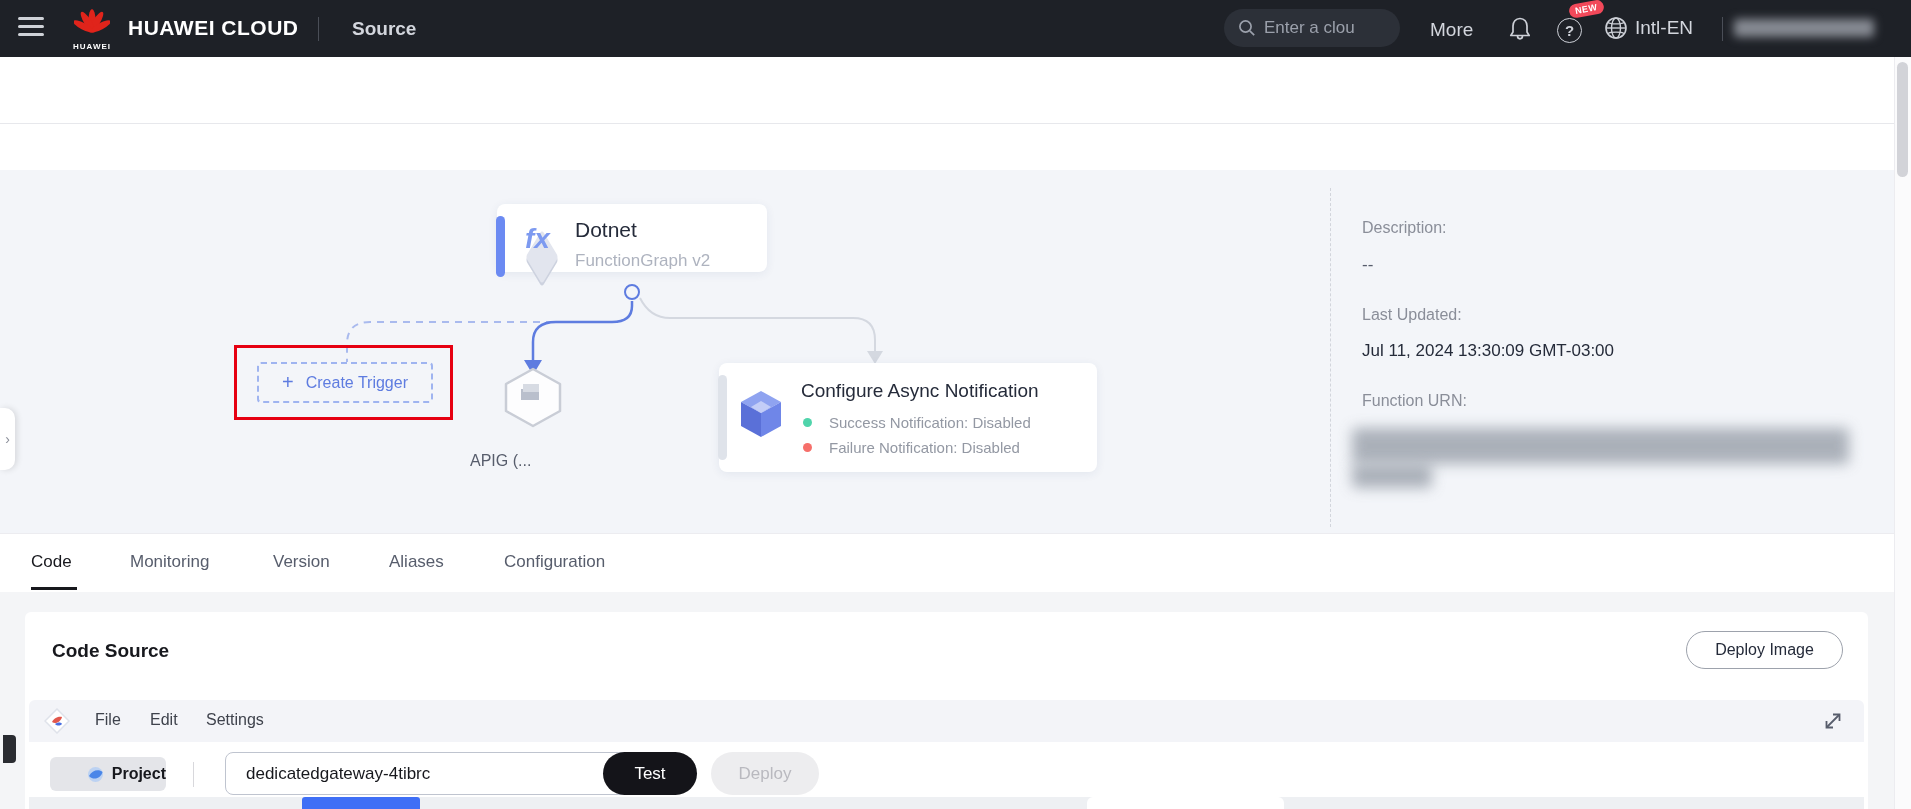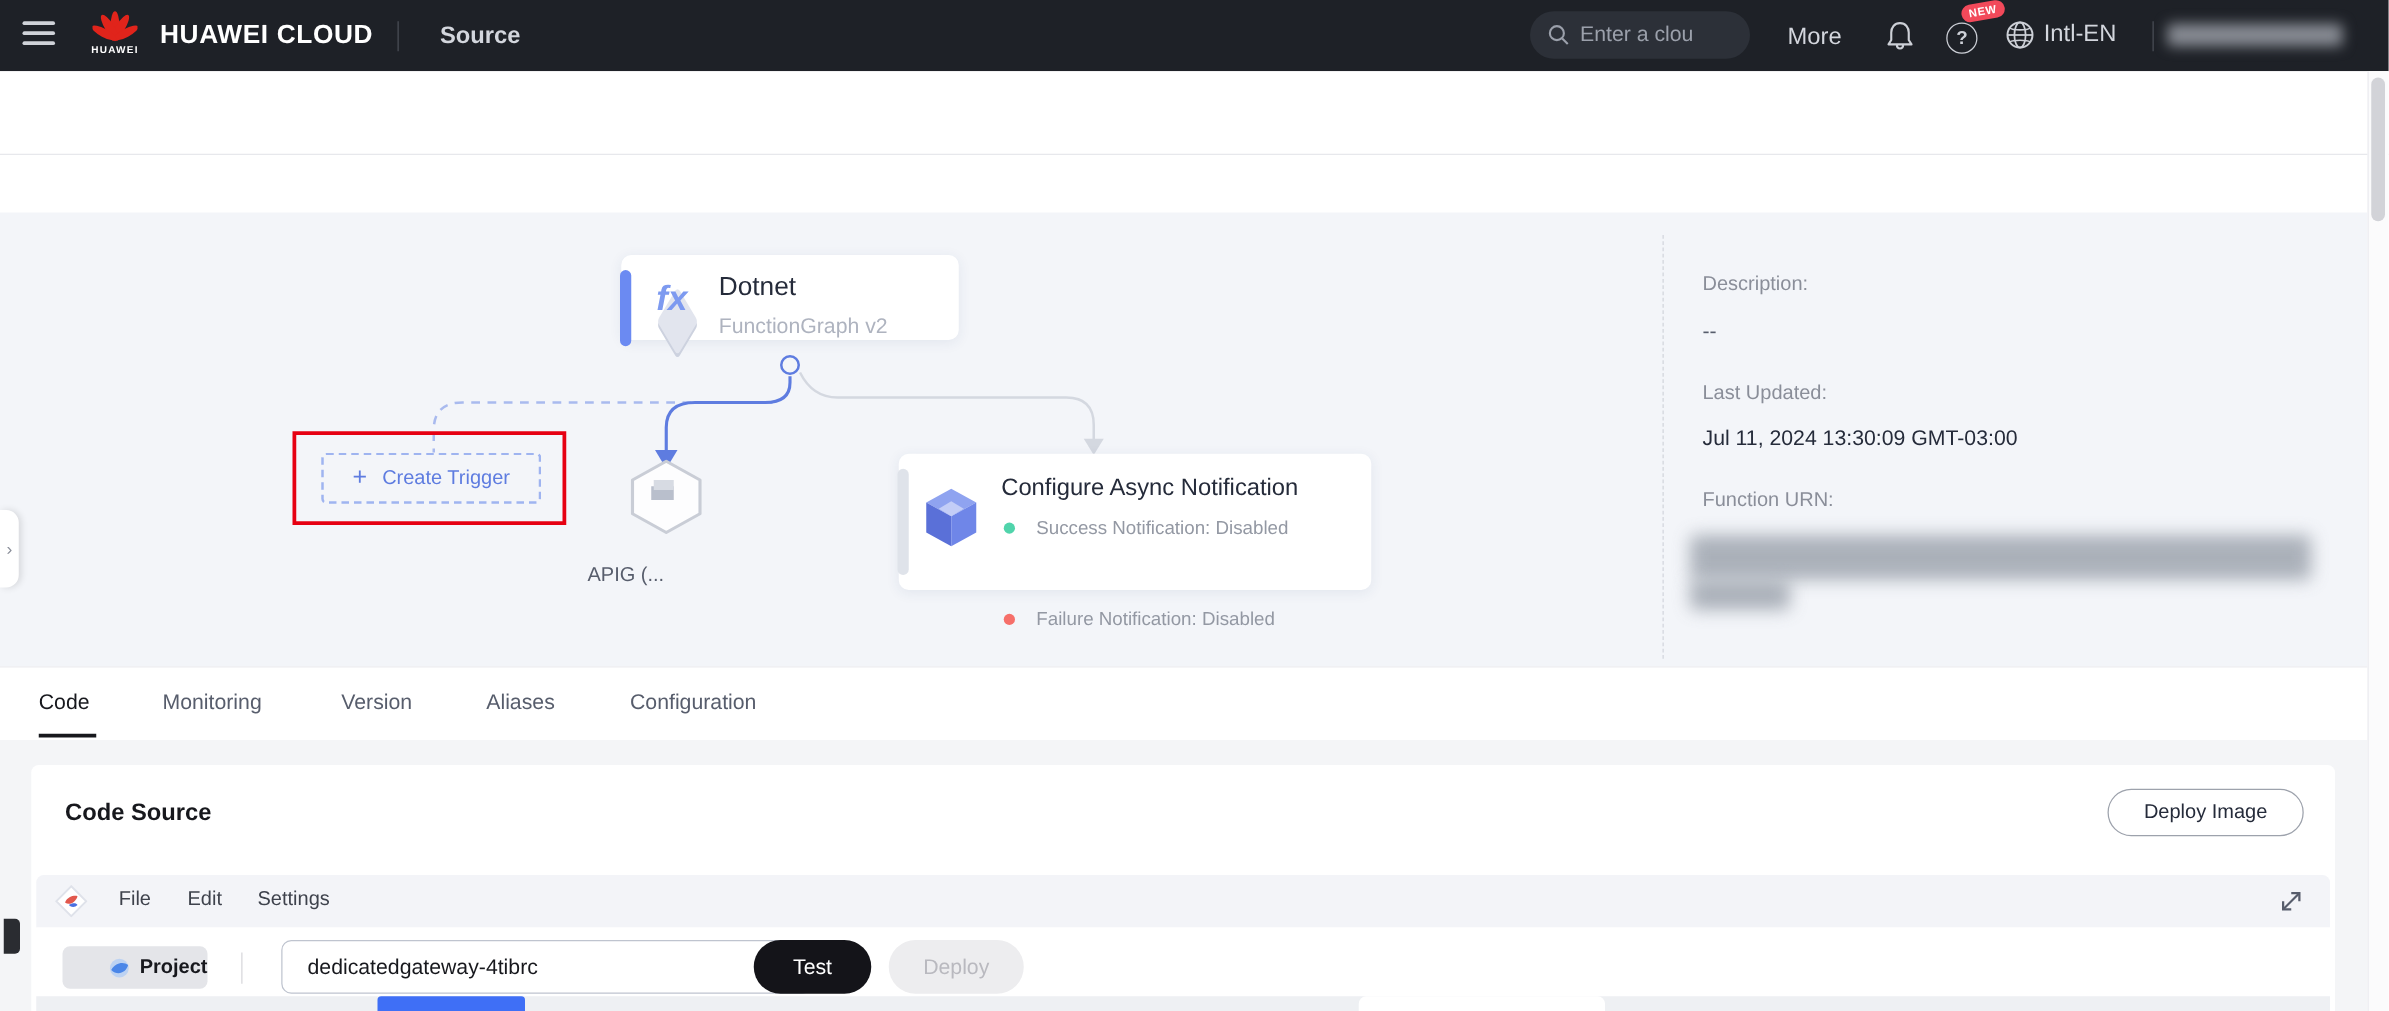--- a/index.html
+++ b/index.html
@@ -5,21 +5,21 @@
   * { margin:0; padding:0; box-sizing:border-box; }
   html,body { width:1911px; height:809px; overflow:hidden; background:#fff;
     font-family:"Liberation Sans", sans-serif; }
   .abs { position:absolute; }
   #stage { position:relative; width:1911px; height:809px; background:#fff; }
 
   
   #topbar { left:0; top:0; width:1911px; height:57px; background:#1e2127; display:flex; align-items:center; }
   .hamburger { left:18px; top:17px; width:26px; height:22px; cursor:pointer; }
   .hamburger span { display:block; height:3px; background:#cfd2d8; border-radius:2px; margin-bottom:5px; }
-  .logo-wrap { left:68px; top:7px; width:48px; height:44px; display:flex; flex-direction:column; align-items:center; }
+  .logo-wrap { left:68px; top:7px; width:48px; height:44px; display:flex; flex-direction:column; align-items:center;justify-content:space-between; }
   .logo-word { color:#fff; font-size:8px; font-weight:bold; letter-spacing:1px; margin-top:-2px; }
   .brand { left:128px; top:16px; color:#fff; font-size:21px; font-weight:bold; letter-spacing:.5px; }
   .tb-div { width:1px; height:24px; background:#4a4e57; }
   .console { left:352px; top:18px; color:#d3d6dd; font-size:19px; font-weight:bold; }
   .region-box { left:462px; top:5px; width:272px; height:46px; background:#121419; border-radius:4px;
     display:flex; align-items:center; padding:0 14px; color:#e8eaef; font-size:18px; gap:9px; cursor:pointer;}
   .region-box .grow { flex:1; }
   .chev-down { width:0; height:0; border-left:6px solid transparent; border-right:6px solid transparent; border-top:7px solid #cfd2d8; }
   .search-pill { left:1224px; top:9px; width:176px; height:38px; background:#2c3038; border-radius:19px;
     display:flex; align-items:center; padding:0 14px; gap:8px; }
@@ -276,21 +276,21 @@
         <path d="M26 4 L46 15 L26 26 L6 15 Z" fill="#8fa3f0"></path>
         <path d="M6 15 L26 26 L26 50 L6 39 Z" fill="#5a70d8"></path>
         <path d="M46 15 L26 26 L26 50 L46 39 Z" fill="#6f86e8"></path>
         <path d="M26 14 L36 20 L26 26 L16 20 Z" fill="#c3cdf7"></path>
       </svg>
       <div class="async-title">Configure Async Notification</div>
       <div class="status-line" style="top:51px;">
         <span class="dot" style="background:#50d4ab;"></span>
         <span>Success Notification: Disabled</span>
       </div>
-      <div class="status-line" style="top:76px;margin-top:48px;">
+      <div class="status-line" style="top:76px;">
         <span class="dot" style="background:#f66f6a;"></span>
         <span>Failure Notification: Disabled</span>
       </div>
     </div>
 
     <div class="dashed-sep abs"></div>
     <div class="ip-label abs" style="left:1362px; top:49px;">Description:</div>
     <div class="ip-value abs" style="left:1362px; top:85px; color:#575d6c;">--</div>
     <div class="ip-label abs" style="left:1362px; top:136px;">Last Updated:</div>
     <div class="ip-value abs" style="left:1362px; top:171px;">Jul 11, 2024 13:30:09 GMT-03:00</div>

